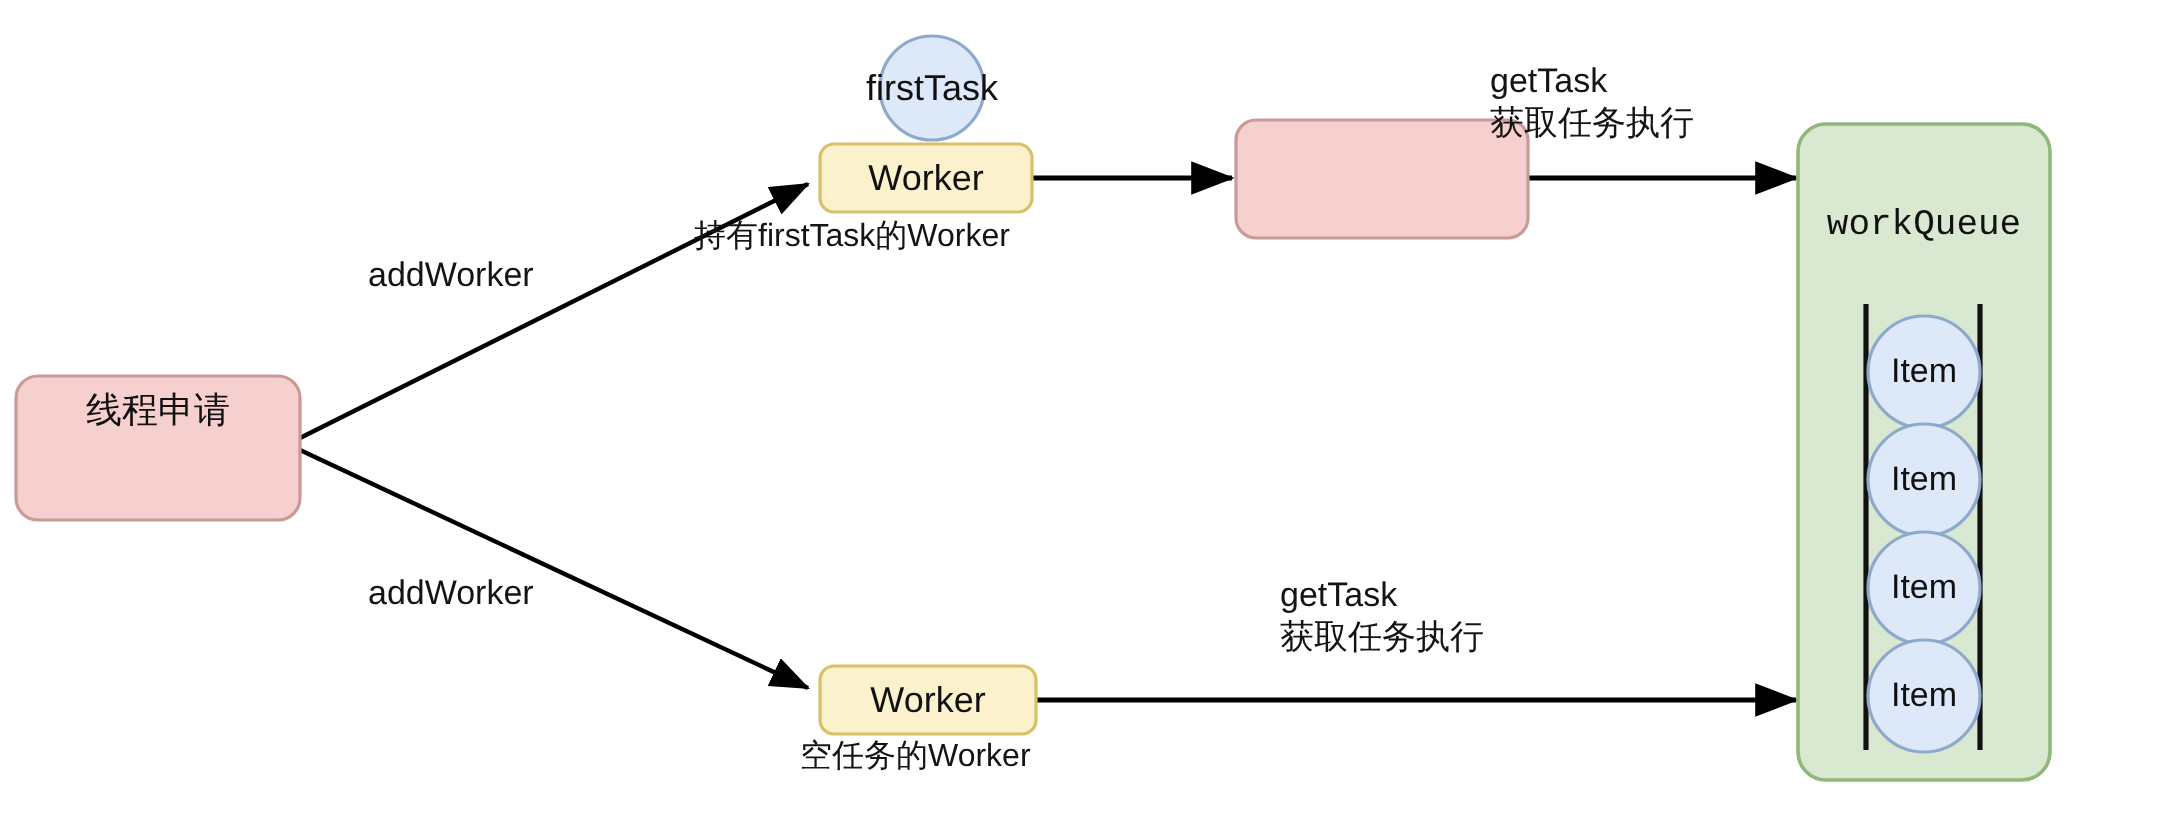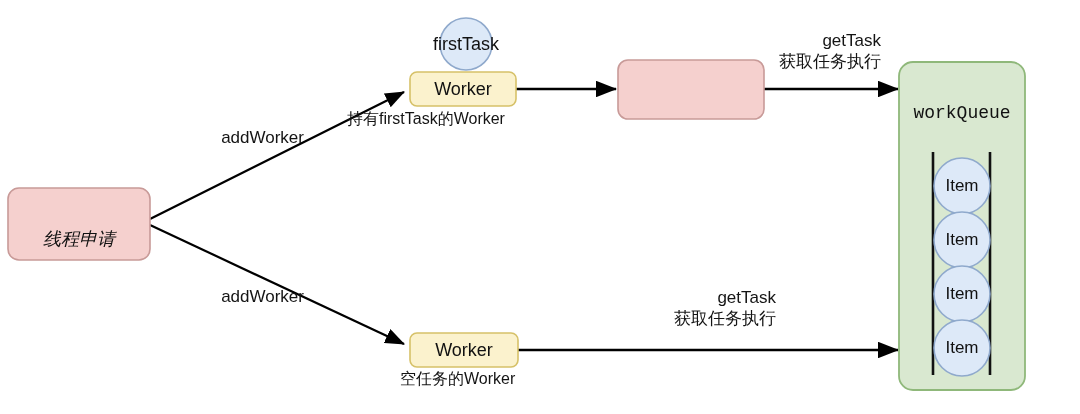--- a/index.html
+++ b/index.html
@@ -33,21 +33,21 @@
     justify-content: center;
     text-align: center;
     color: #111111;
     white-space: nowrap;
     pointer-events: none;
   }
   .edge-label {
     position: absolute;
     color: #141414;
     white-space: nowrap;
-    text-align: right;
+    text-align: left;
     line-height: 1.18;
   }
   .fs18 { font-size: 18px; }
   .fs17 { font-size: 17px; }
   .fs16 { font-size: 16px; }
 </style>
 </head>
 <body>
 
 <div id="diagram-root">
@@ -83,21 +83,21 @@
 
     <line x1="933" y1="152" x2="933" y2="375" stroke="#111111" stroke-width="2.6"></line>
     <line x1="990" y1="152" x2="990" y2="375" stroke="#111111" stroke-width="2.6"></line>
 
     <circle cx="962" cy="186" r="28" fill="#dde9f8" stroke="#8fa9cc" stroke-width="1.6"></circle>
     <circle cx="962" cy="240" r="28" fill="#dde9f8" stroke="#8fa9cc" stroke-width="1.6"></circle>
     <circle cx="962" cy="294" r="28" fill="#dde9f8" stroke="#8fa9cc" stroke-width="1.6"></circle>
     <circle cx="962" cy="348" r="28" fill="#dde9f8" stroke="#8fa9cc" stroke-width="1.6"></circle>
   </svg>
 
-  <div class="node-label fs18" style="left:8px; top:204px; width:142px; height:69px;font-style:italic;">线程申请</div>
+  <div class="node-label fs18" style="left:8px; top:170px; width:142px; height:69px;">线程申请</div>
 
   <div class="node-label fs18" style="left:408px; top:30px; width:116px; height:28px;">firstTask</div>
 
   <div class="node-label fs18" style="left:410px; top:72px; width:106px; height:34px;">Worker</div>
 
 
   <div class="node-label fs18" style="left:410px; top:333px; width:108px; height:34px;">Worker</div>
 
   <div class="node-label fs18" style="left:899px; top:100px; width:126px; height:26px;font-family:Liberation Mono, monospace;">workQueue</div>
 

